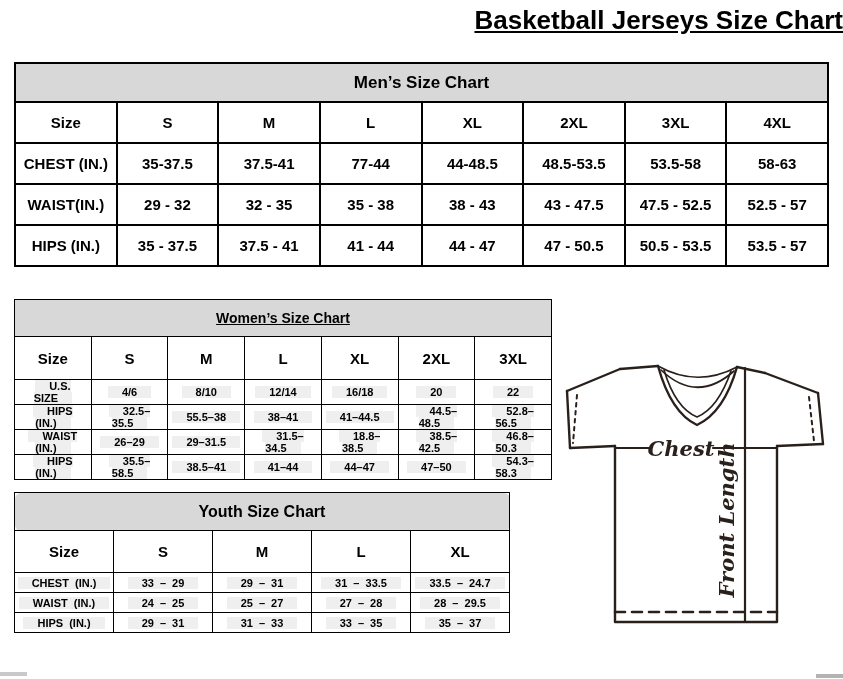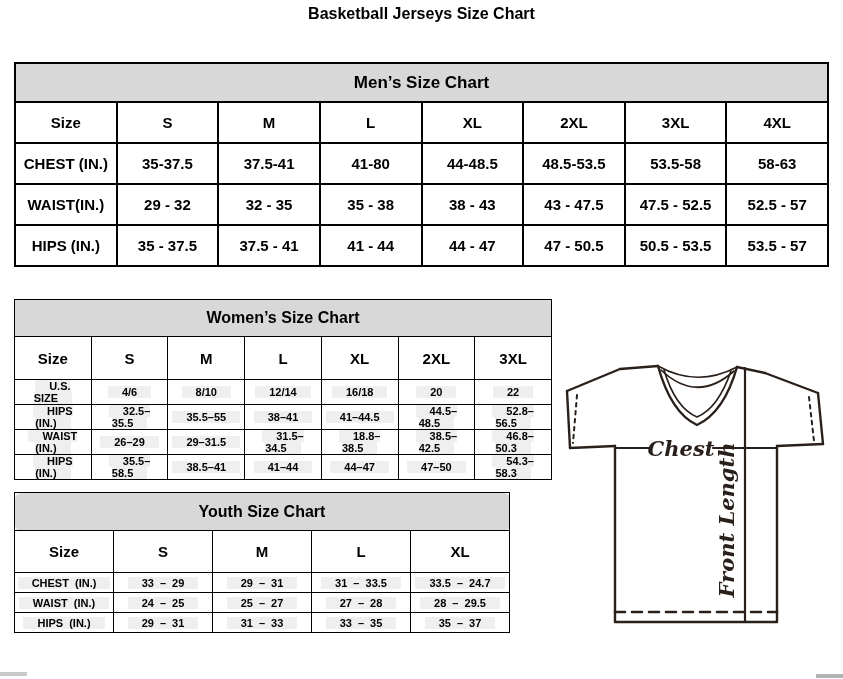--- a/index.html
+++ b/index.html
@@ -8,22 +8,22 @@
     background:#ffffff;
     font-family:"Liberation Sans", sans-serif;
     color:#000;
     position:relative;
     overflow:hidden;
   }
   .page { position:absolute; inset:0; }
 
   .title {
     position:absolute; top:5px; left:0; width:100%;
-    text-align:center;
-    font-size:16px; font-weight:bold;
+    text-align:right;
+    font-size:26px; font-weight:bold;text-decoration:underline;
   }
 
   table {
     position:absolute;
     border-collapse:collapse;
     table-layout:fixed;
     background:#fff;
   }
   th, td {
     border:2px solid #000;
@@ -41,21 +41,21 @@
   #mens { left:14px; top:62px; width:815px; }
   #mens .label-col { width:115px; }
   #mens .band-cell { height:37px; }
   #mens .cols-row th { height:39px; font-size:15px; }
   #mens tbody th, #mens tbody td { height:39px; font-size:15px; }
 
   
   #womens { left:14px; top:299px; width:538px; }
   #womens th, #womens td { border-width:1.5px; }
   #womens .label-col { width:81px; }
-  #womens .band-cell { height:36px; font-size:16px; }
+  #womens .band-cell { height:36px; font-size:14px;text-decoration:underline; }
   #womens .cols-row th { height:42px; font-size:15px; }
   #womens tbody th, #womens tbody td { height:19px; font-size:11px; word-spacing:2px; }
 
   
   #youth { left:14px; top:492px; width:496px; }
   #youth th, #youth td { border-width:1.5px;border-radius:6px; }
   #youth .label-col { width:123px; }
   #youth .band-cell { height:37px; font-size:16px; }
   #youth .cols-row th { height:41px; font-size:15px; }
   #youth tbody th, #youth tbody td { height:19px; font-size:11px; word-spacing:3px; }
@@ -113,21 +113,21 @@
           <th>2XL</th>
           <th>3XL</th>
           <th>4XL</th>
         </tr>
     </thead>
     <tbody>
         <tr>
           <th class="label-col">CHEST (IN.)</th>
           <td>35-37.5</td>
           <td>37.5-41</td>
-          <td>41-80</td>
+          <td>77-44</td>
           <td>44-48.5</td>
           <td>48.5-53.5</td>
           <td>53.5-58</td>
           <td>58-63</td>
         </tr>
         <tr>
           <th class="label-col">WAIST(IN.)</th>
           <td>29 - 32</td>
           <td>32 - 35</td>
           <td>35 - 38</td>
@@ -170,21 +170,21 @@
           <td><span class="hl">4/6</span></td>
           <td><span class="hl">8/10</span></td>
           <td><span class="hl">12/14</span></td>
           <td><span class="hl">16/18</span></td>
           <td><span class="hl">20</span></td>
           <td><span class="hl">22</span></td>
         </tr>
         <tr>
           <th class="label-col"><span class="hl">HIPS (IN.)</span></th>
           <td><span class="hl">32.5–35.5</span></td>
-          <td><span class="hl">35.5–55</span></td>
+          <td><span class="hl">55.5–38</span></td>
           <td><span class="hl">38–41</span></td>
           <td><span class="hl">41–44.5</span></td>
           <td><span class="hl">44.5–48.5</span></td>
           <td><span class="hl">52.8–56.5</span></td>
         </tr>
         <tr>
           <th class="label-col"><span class="hl">WAIST (IN.)</span></th>
           <td><span class="hl">26–29</span></td>
           <td><span class="hl">29–31.5</span></td>
           <td><span class="hl">31.5–34.5</span></td>

